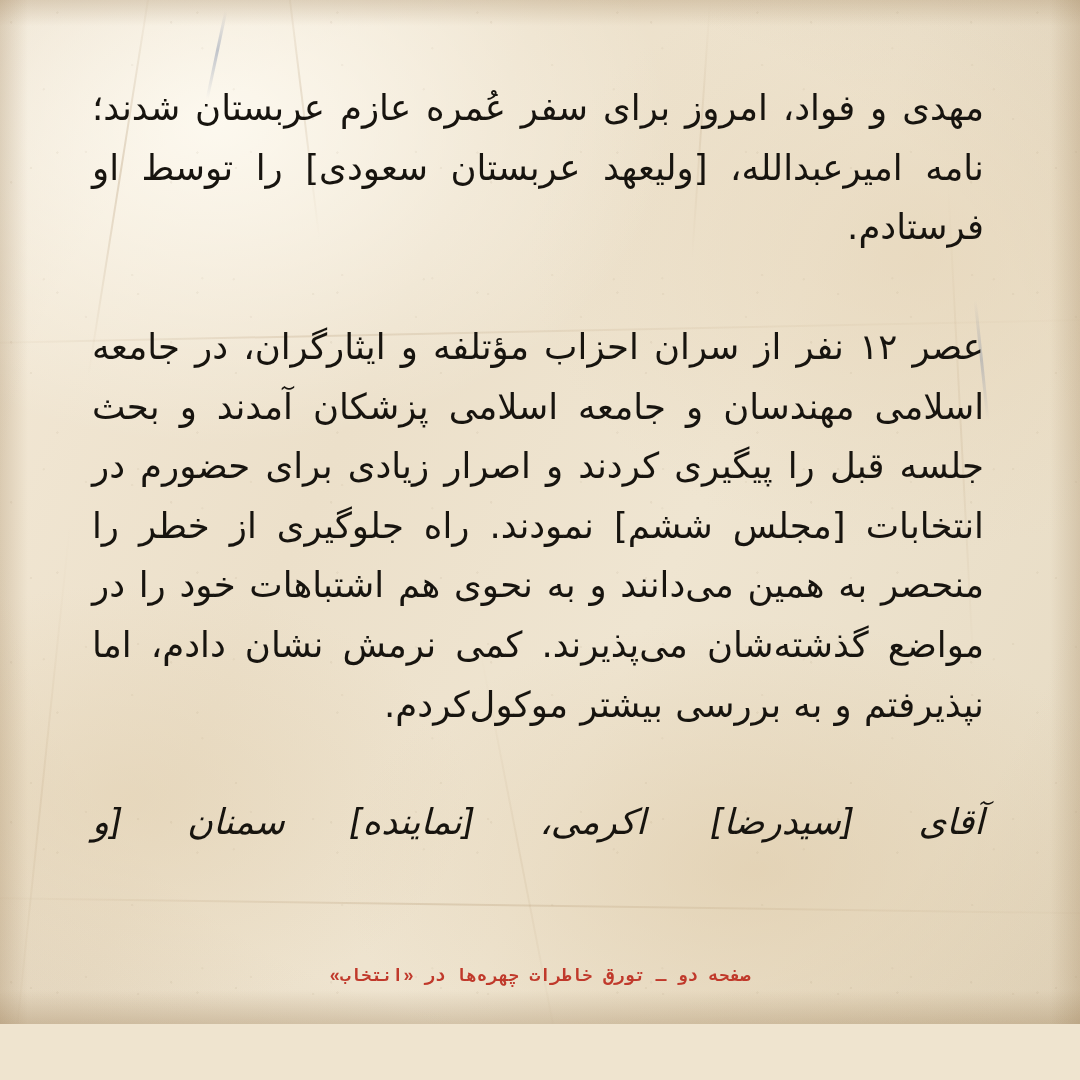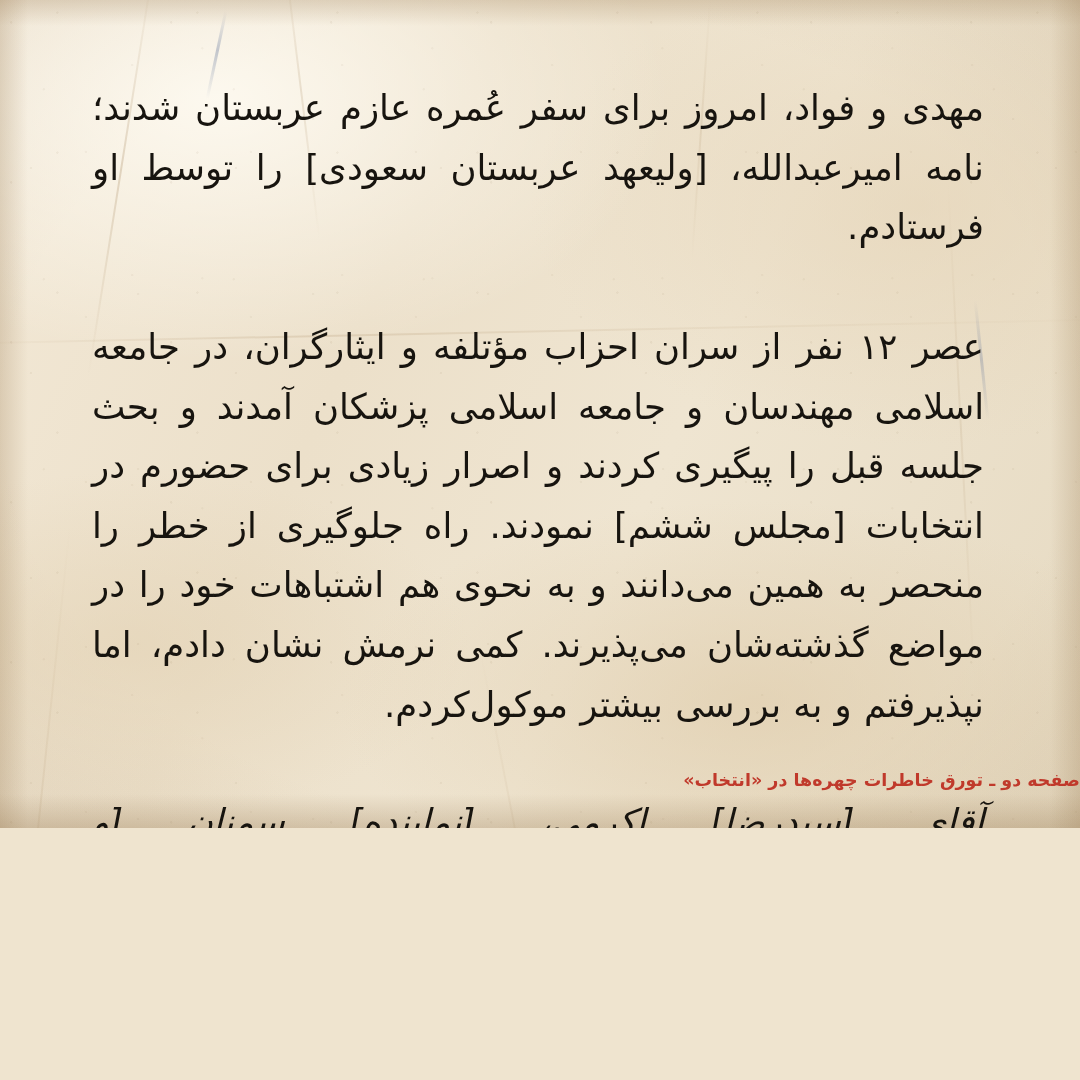--- a/index.html
+++ b/index.html
@@ -12,21 +12,21 @@
     height: 1080px;
     overflow: hidden;
     font-family: "DejaVu Sans", "Liberation Sans", sans-serif;
     background: #efe4cf;
   }
 
   
   .page {
     position: relative;
     width: 1080px;
-    height: 828px;
+    height: 1024px;
     box-sizing: border-box;
     background-color: #f0e5d2;
     background-image:
       
       radial-gradient(ellipse 60% 45% at 20% 12%, rgba(255,252,244,0.85) 0%, rgba(255,252,244,0) 70%),
       radial-gradient(ellipse 50% 40% at 85% 25%, rgba(228,210,180,0.55) 0%, rgba(228,210,180,0) 72%),
       radial-gradient(ellipse 55% 35% at 70% 85%, rgba(222,202,168,0.60) 0%, rgba(222,202,168,0) 70%),
       radial-gradient(ellipse 45% 30% at 12% 78%, rgba(224,206,174,0.50) 0%, rgba(224,206,174,0) 70%),
       radial-gradient(ellipse 90% 90% at 50% 50%, rgba(255,255,255,0.0) 55%, rgba(150,120,80,0.22) 100%),
       linear-gradient(115deg, #f3e9d7 0%, #ece0ca 35%, #efe5d1 60%, #e6dac2 100%);
@@ -124,25 +124,27 @@
   }
   .para.p1 { margin-bottom: 60px; }
   .para.p2 { margin-bottom: 58px; }
 
   
   .footer {
     position: absolute;
     left: 0;
     right: 0;
     bottom: 38px;
+    text-align: center;
     direction: rtl;
     color: #c0392b;
     font-size: 17.5px;
     font-weight: 700;
     letter-spacing: 0.2px;
+    font-family: Liberation Mono, monospace;
   }
 </style>
 </head>
 <body>
 
 <div class="page">
 
   <div class="grain"></div>
 
   <div class="crease c1"></div>

